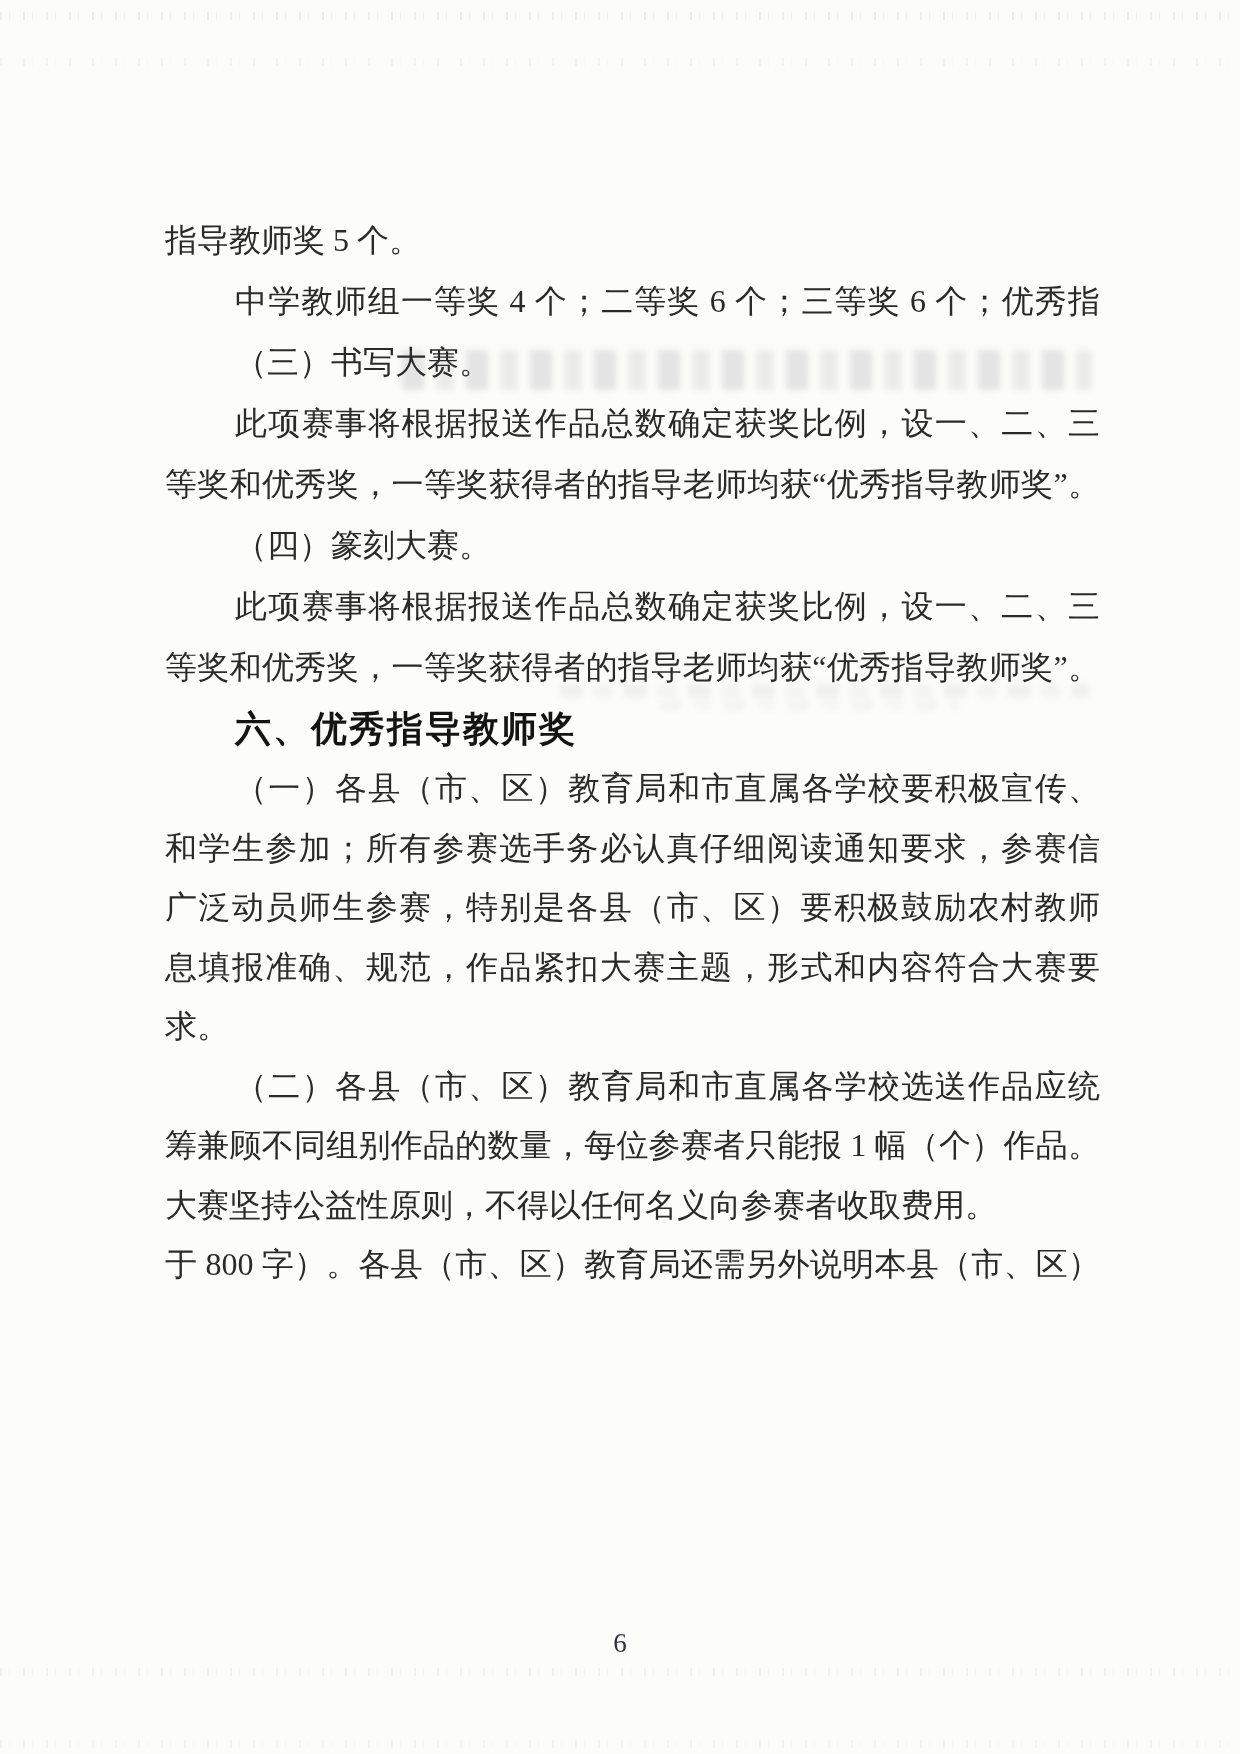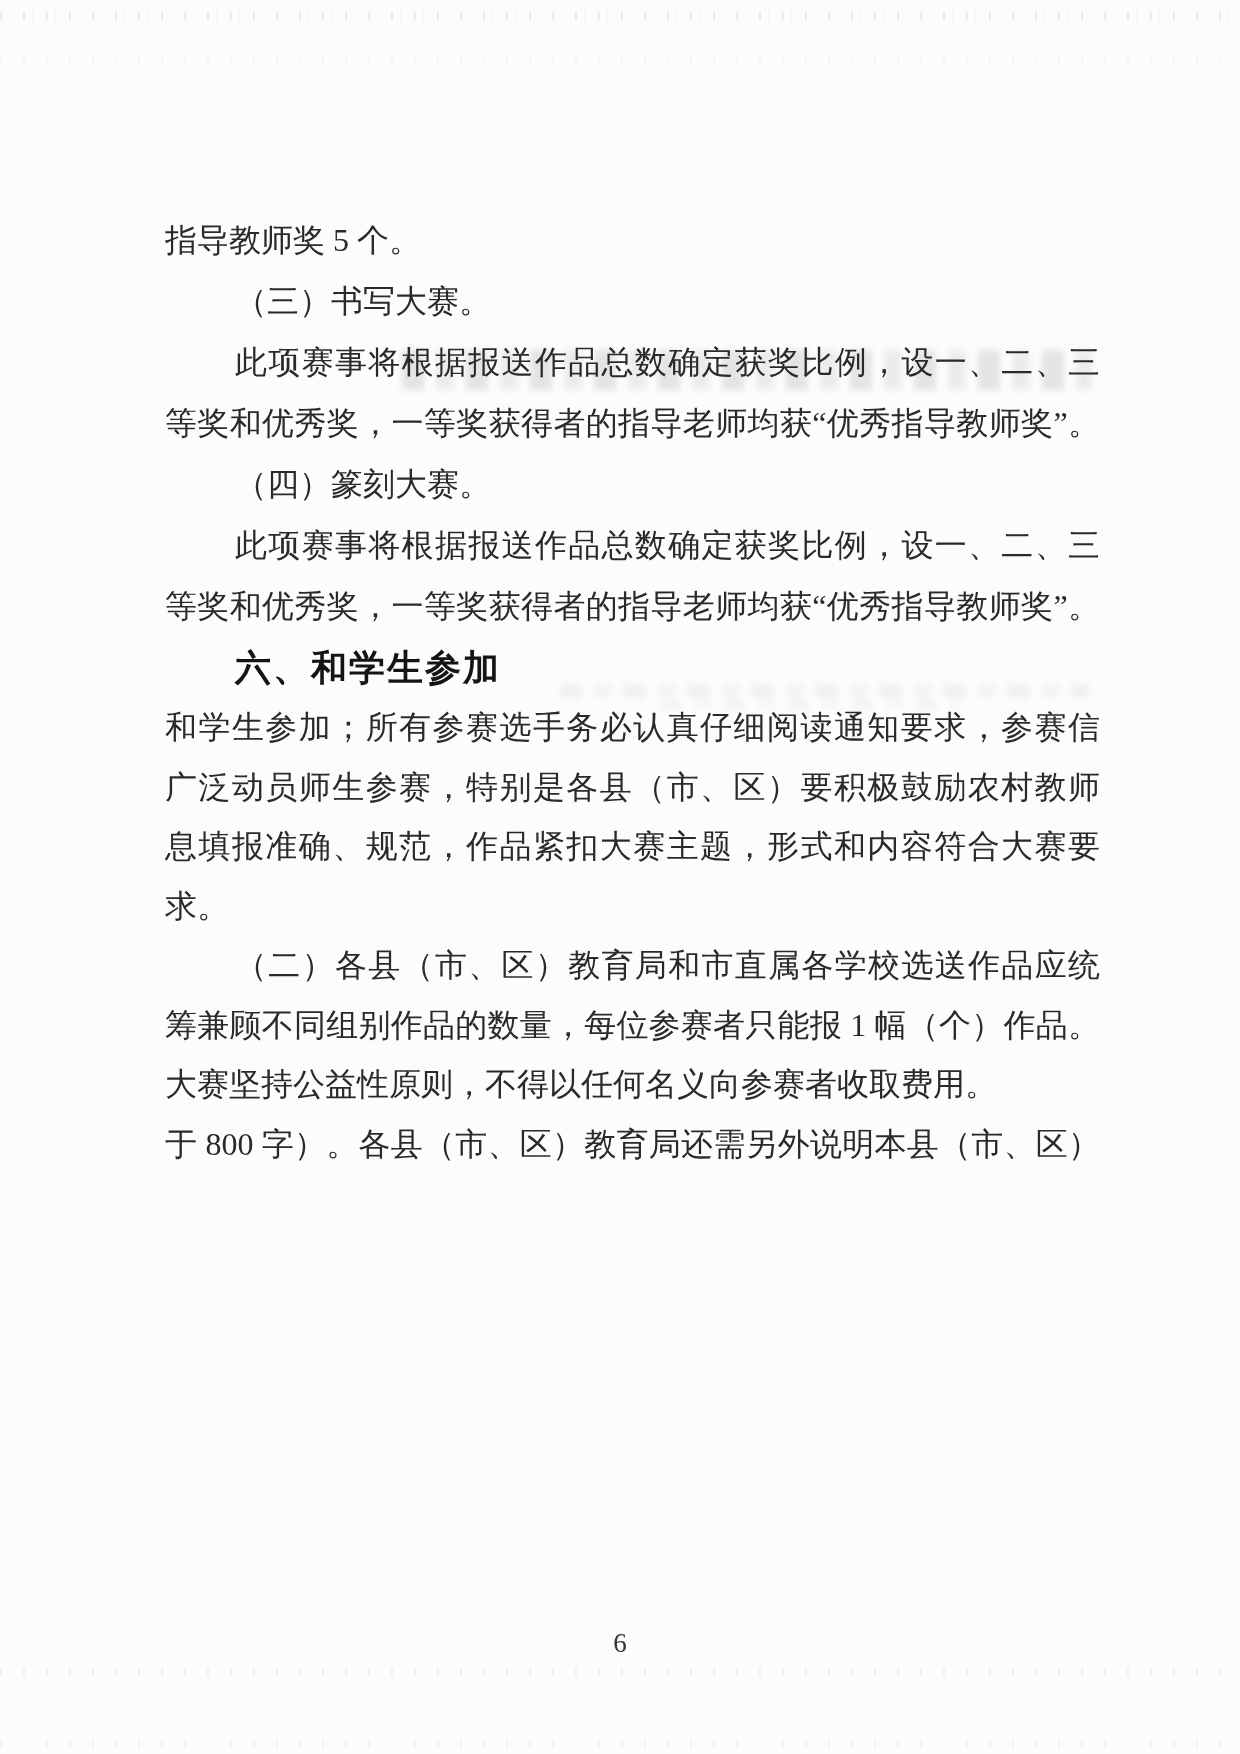--- a/index.html
+++ b/index.html
@@ -87,27 +87,29 @@
   <div class="noise-band noise-top-1"></div>
   <div class="noise-band noise-top-2"></div>
 
   <div class="ghost-band ghost-1"></div>
   <div class="ghost-band ghost-2"></div>
   <div class="ghost-band ghost-3"></div>
 
   <div class="textblock">
     <div>
         <div class="line group-a">指导教师奖 5 个。</div>
+        <div class="line group-a indent justify">中学教师组一等奖 4 个；二等奖 6 个；三等奖 6 个；优秀指</div>
         <div class="line group-a indent">（三）书写大赛。</div>
         <div class="line group-a indent justify">此项赛事将根据报送作品总数确定获奖比例，设一、二、三</div>
         <div class="line group-a justify">等奖和优秀奖，一等奖获得者的指导老师均获“优秀指导教师奖”。</div>
         <div class="line group-a indent">（四）篆刻大赛。</div>
         <div class="line group-a indent justify">此项赛事将根据报送作品总数确定获奖比例，设一、二、三</div>
         <div class="line group-a justify">等奖和优秀奖，一等奖获得者的指导老师均获“优秀指导教师奖”。</div>
-        <div class="line group-a indent heading-line">六、和学生参加</div>
+        <div class="line group-a indent heading-line">六、优秀指导教师奖</div>
+        <div class="line group-b indent justify">（一）各县（市、区）教育局和市直属各学校要积极宣传、</div>
         <div class="line group-b justify">和学生参加；所有参赛选手务必认真仔细阅读通知要求，参赛信</div>
         <div class="line group-b justify">广泛动员师生参赛，特别是各县（市、区）要积极鼓励农村教师</div>
         <div class="line group-b justify">息填报准确、规范，作品紧扣大赛主题，形式和内容符合大赛要</div>
         <div class="line group-b">求。</div>
         <div class="line group-b indent justify">（二）各县（市、区）教育局和市直属各学校选送作品应统</div>
         <div class="line group-b justify">筹兼顾不同组别作品的数量，每位参赛者只能报 1 幅（个）作品。</div>
         <div class="line group-b">大赛坚持公益性原则，不得以任何名义向参赛者收取费用。</div>
         <div class="line group-b justify">于 800 字）。各县（市、区）教育局还需另外说明本县（市、区）</div>
       </div>
   </div>

